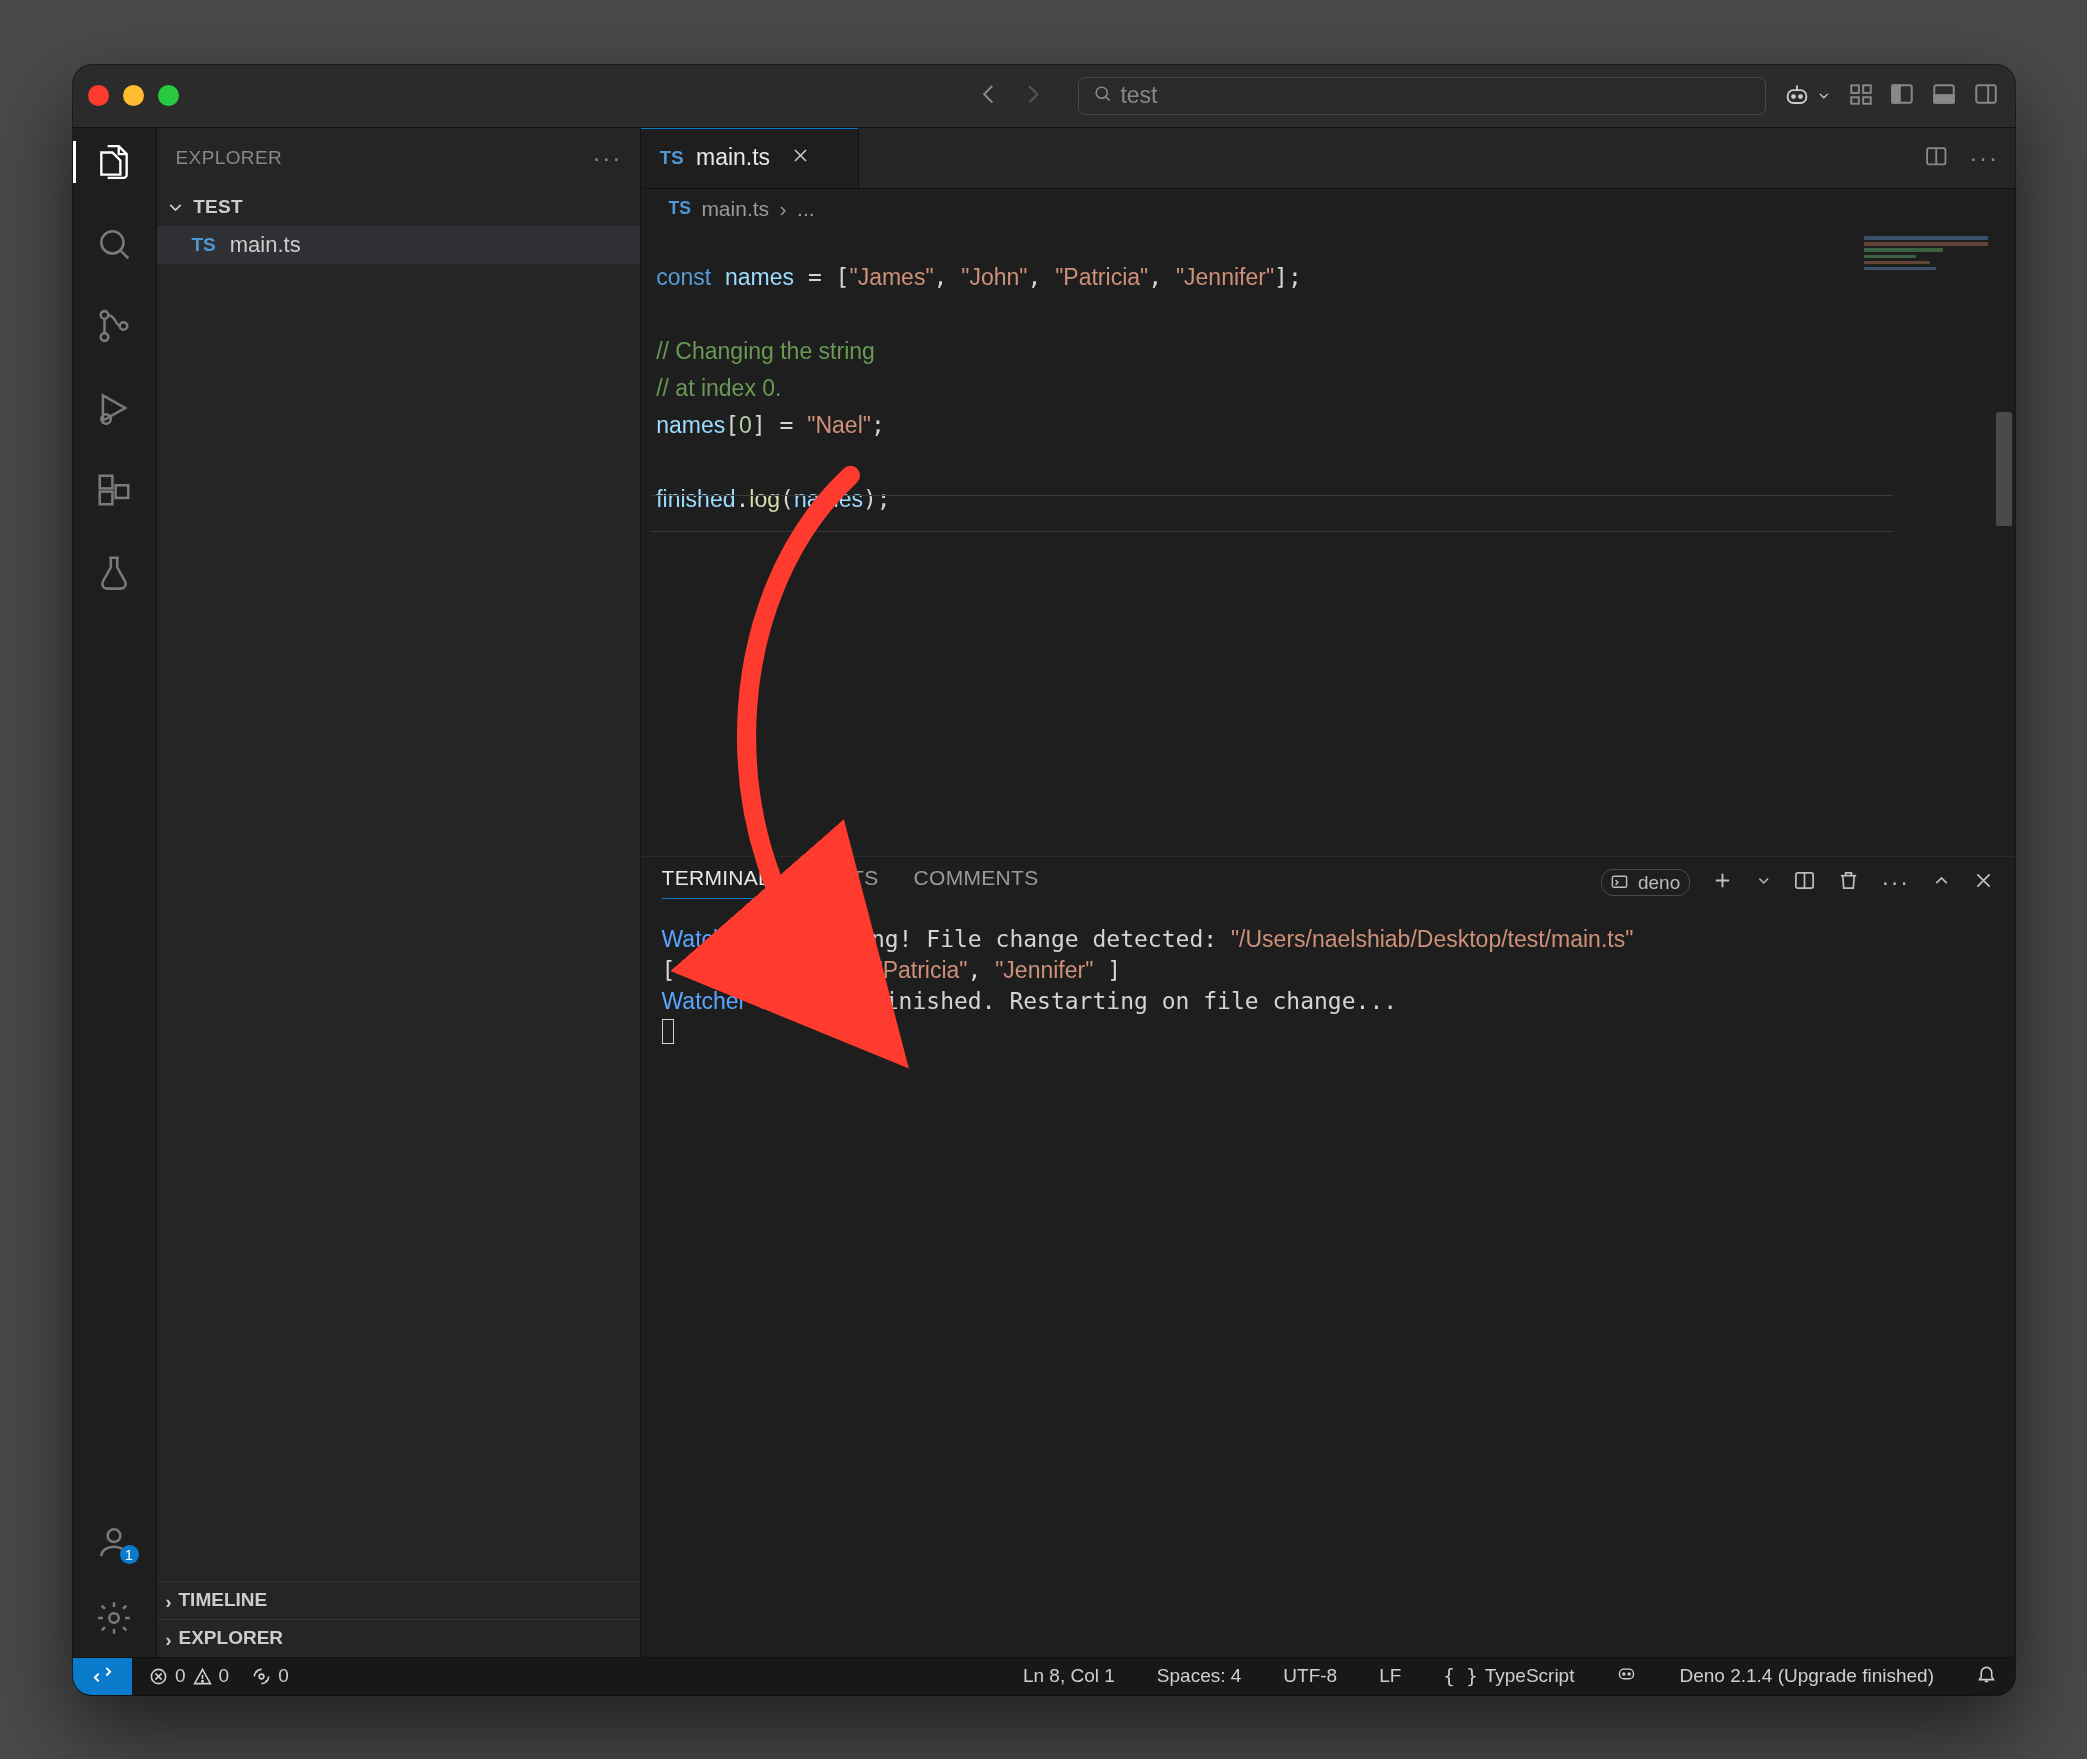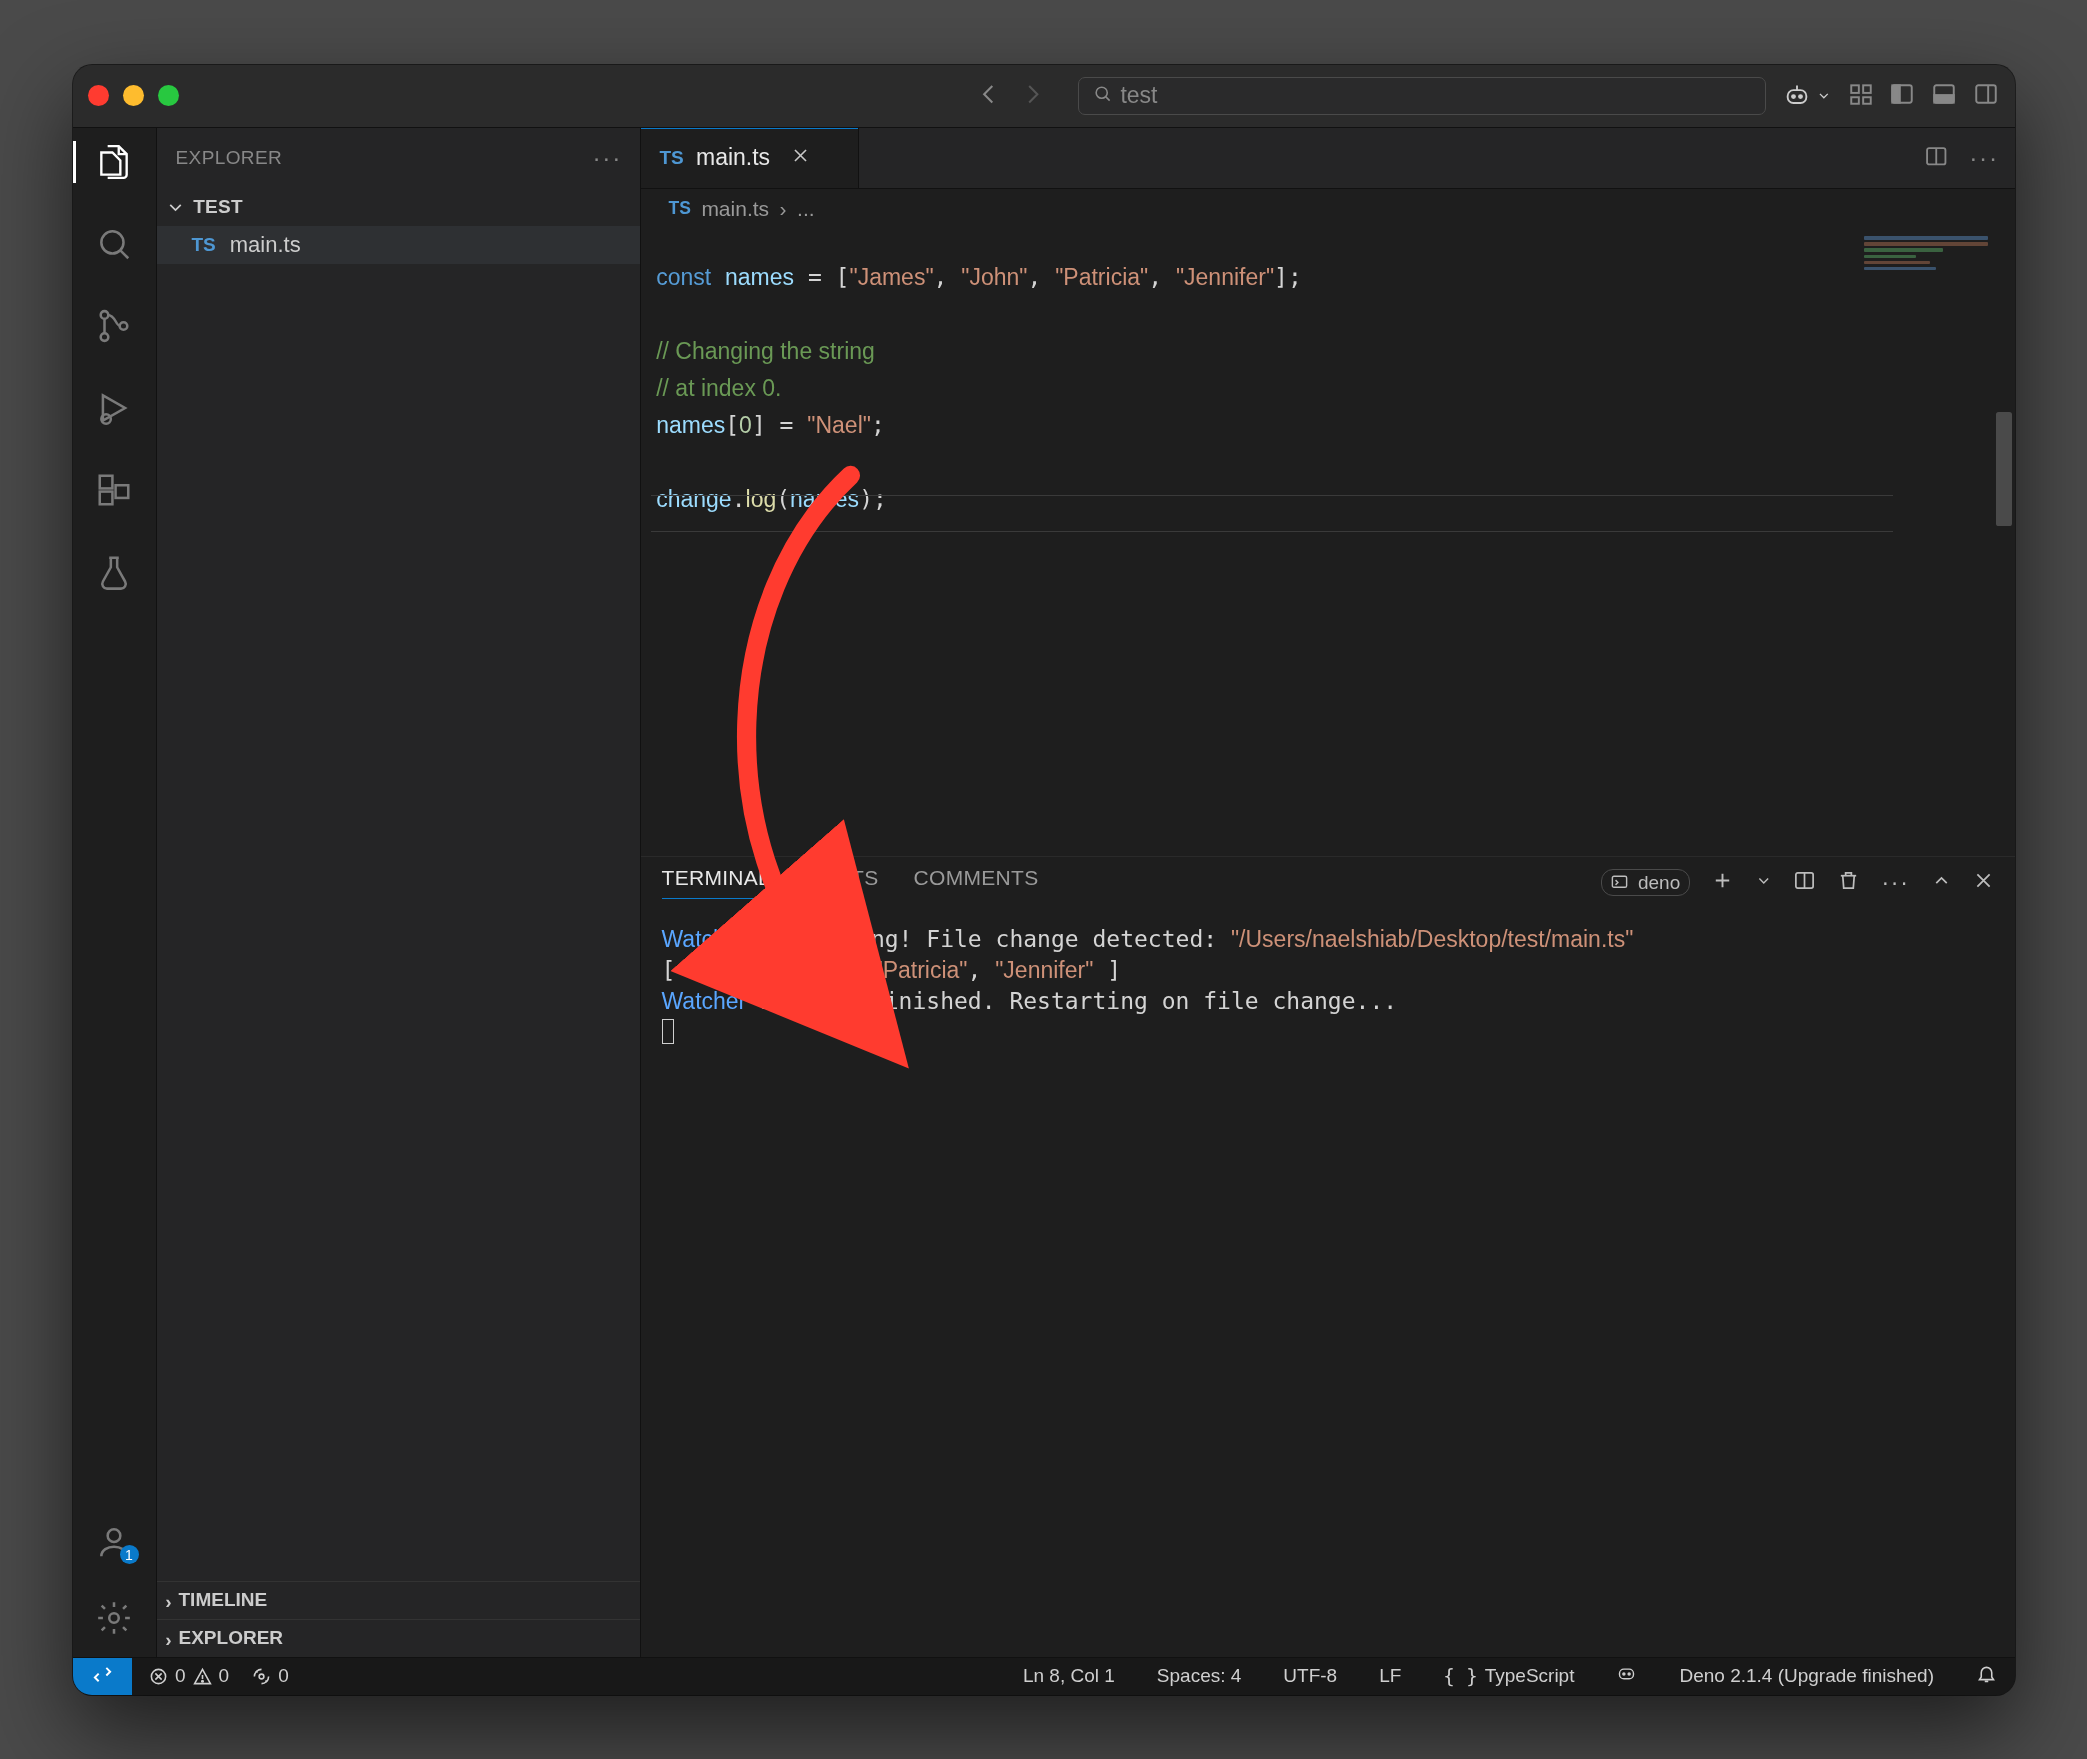--- a/index.html
+++ b/index.html
@@ -372,21 +372,21 @@
       </div>
 
       <div class="editor-wrap">
         <div class="current-line"></div>
         <pre class="code" id="code"><span class="kw">const</span> <span class="va">names</span> = [<span class="st">"James"</span>, <span class="st">"John"</span>, <span class="st">"Patricia"</span>, <span class="st">"Jennifer"</span>];
 
 <span class="cm">// Changing the string</span>
 <span class="cm">// at index 0.</span>
 <span class="va">names</span>[<span class="nu">0</span>] = <span class="st">"Nael"</span>;
 
-<span class="va">change</span>.<span class="fn">log</span>(<span class="va">names</span>);
+<span class="va">finished</span>.<span class="fn">log</span>(<span class="va">names</span>);
 </pre>
         <div class="minimap">
           <div class="mline"></div>
             <div class="mline s"></div>
             <div class="mline c" style="width:60%"></div>
             <div class="mline c" style="width:40%"></div>
             <div class="mline s" style="width:50%"></div>
             <div class="mline" style="width:55%"></div>
         </div>
         <div class="editor-scroll">

